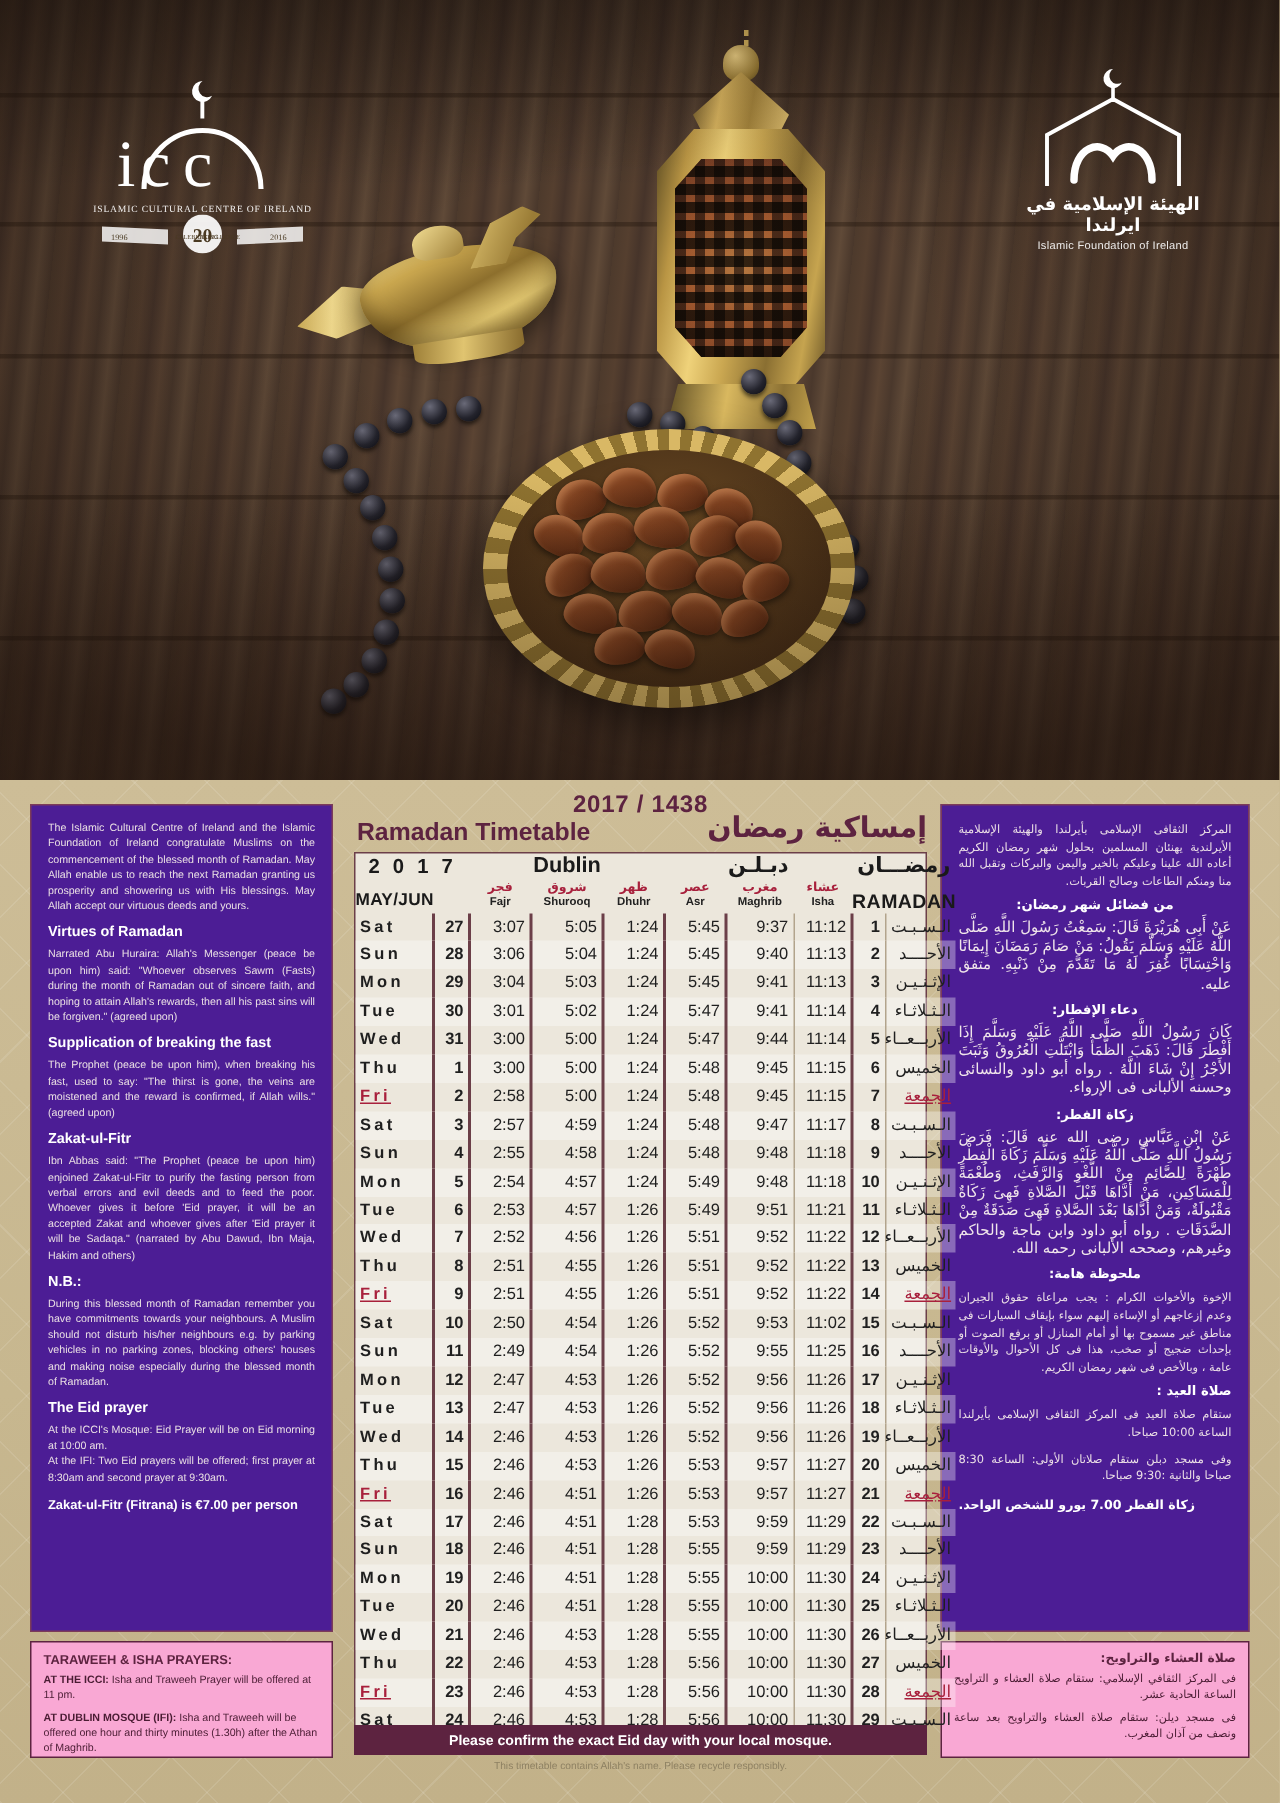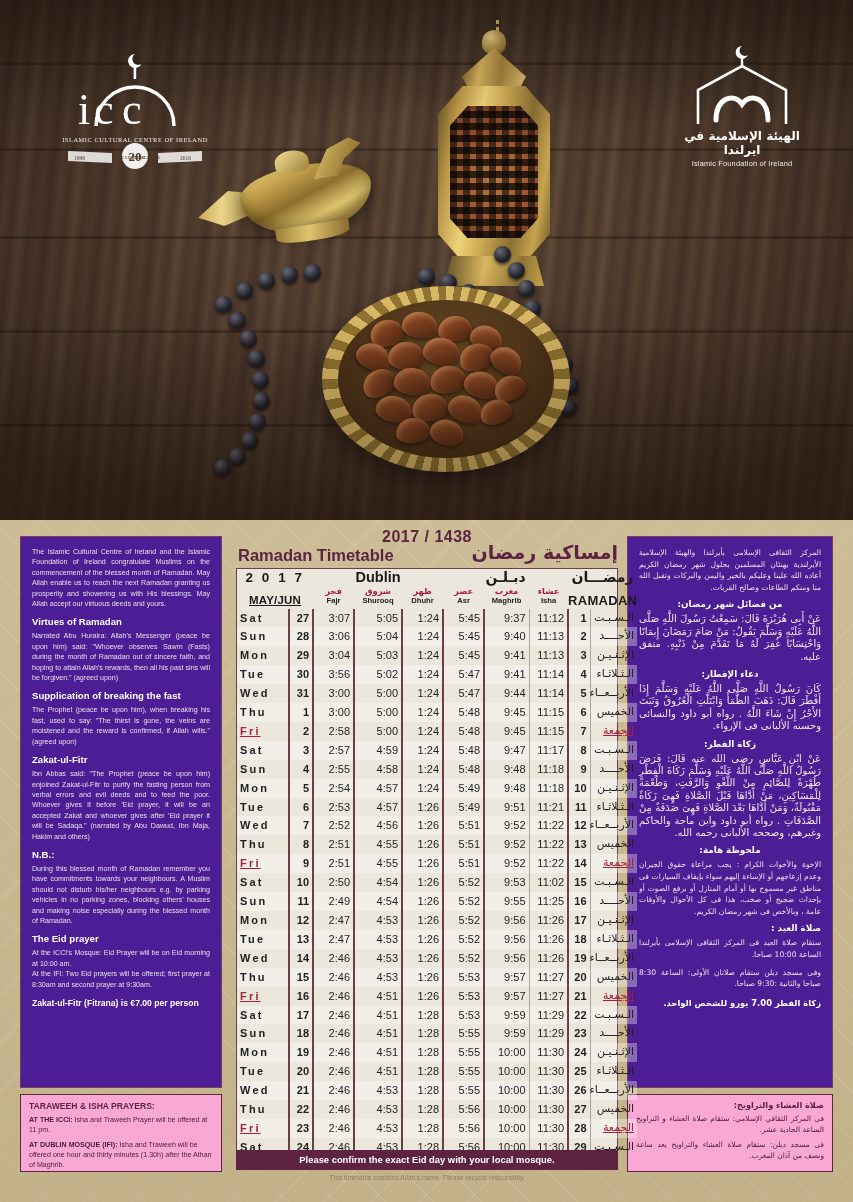--- a/index.html
+++ b/index.html
@@ -155,21 +155,21 @@
   .p-head{font-size:9.6px;font-weight:bold;color:#ffffff;margin:0 0 4px 0;}
   .p-strong{font-size:8.6px;font-weight:bold;color:#ffffff;margin:8px 0 0 0;line-height:11px;}
 
   .ar-body{font-size:7.6px;line-height:11.6px;text-align:justify;color:#ecdfe6;margin:0 0 6px 0;
     font-family:"DejaVu Sans",sans-serif;}
   .ar-head{font-size:8.8px;font-weight:bold;color:#ffffff;margin:2px 0 4px 0;text-align:center;
     font-family:"DejaVu Sans",sans-serif;}
   .ar-hadith{font-size:10px;line-height:12.4px;text-align:justify;color:#f0e5ea;margin:0 0 6px 0;
     font-family:"DejaVu Sans",sans-serif;}
   .ar-strong{font-size:8.4px;font-weight:bold;color:#fff;margin:7px 0 0 0;line-height:12px;
-    font-family:"DejaVu Sans",sans-serif;text-align:right;}
+    font-family:"DejaVu Sans",sans-serif;text-align:left;}
 
   
   .subbox{
     position:absolute;background:#f9a8d4;border:1.5px solid #5d2340;color:#5d2340;
     box-sizing:border-box;
   }
   .subbox-left{left:20px;top:1094px;width:202px;height:78px;padding:6px 8px;}
   .subbox-right{left:627px;top:1094px;width:206px;height:78px;padding:5px 8px;direction:rtl;}
   .sb-head{font-size:8.6px;font-weight:bold;margin:0 0 4px 0;color:#5d2340;}
   .sb-body{font-size:7.1px;line-height:10px;margin:0 0 5px 0;color:#4a1c33;}
@@ -202,21 +202,21 @@
   .hdr-td{padding:0;vertical-align:bottom;}
   .h-top{font-size:13.5px;font-weight:bold;color:#1a1a1a;text-align:center;letter-spacing:2.5px;
          height:17px;line-height:17px;}
   .h-top-city{font-size:14.5px;font-weight:bold;color:#1a1a1a;text-align:center;letter-spacing:0;}
   .h-top-ar{font-size:14px;font-weight:bold;color:#1a1a1a;text-align:center;
          font-family:"DejaVu Sans",sans-serif;letter-spacing:1px;}
   .h-ar{font-size:8.4px;font-weight:bold;color:#a8203c;text-align:center;line-height:10px;
         font-family:"DejaVu Sans",sans-serif;}
   .h-en{font-size:7.6px;font-weight:bold;color:#222;text-align:center;line-height:9.5px;}
   .h-en-big{font-size:13px;font-weight:bold;color:#1a1a1a;text-align:center;letter-spacing:.3px;}
-  .h-mj{font-size:11.5px;font-weight:bold;color:#1a1a1a;text-align:center;letter-spacing:.2px;text-decoration:underline;}
+  .h-mj{font-size:11.5px;font-weight:bold;color:#1a1a1a;text-align:left;letter-spacing:.2px;}
 
   .tbl tbody td{
     font-size:11px;color:#1f1f1f;height:18.9px;line-height:18.9px;padding:0 3px;
     border-left:1px solid #b2a48c;
   }
   .tbl tbody tr td:first-child{border-left:none;}
   .c-day{font-weight:bold;text-align:left;letter-spacing:2.2px;padding-left:5px;font-size:11.5px;}
   .c-date{font-weight:bold;color:#a8203c;text-align:right;padding-right:5px;font-size:11px;}
   .c-time{text-align:right;padding-right:6px;}
   .c-rd{font-weight:bold;color:#a8203c;text-align:right;padding-right:5px;font-size:11px;}
@@ -504,21 +504,21 @@
             <td class="c-time sepbar">1:24</td>
             <td class="c-time sepbar">5:45</td>
             <td class="c-time sepbar">9:41</td>
             <td class="c-time">11:13</td>
             <td class="c-rd sepbar">3</td>
             <td class="c-arday">الإثـنـيـن</td>
           </tr>
           <tr class=" alt">
             <td class="c-day">Tue</td>
             <td class="c-date sepbar">30</td>
-            <td class="c-time sepbar">3:56</td>
+            <td class="c-time sepbar">3:01</td>
             <td class="c-time sepbar">5:02</td>
             <td class="c-time sepbar">1:24</td>
             <td class="c-time sepbar">5:47</td>
             <td class="c-time sepbar">9:41</td>
             <td class="c-time">11:14</td>
             <td class="c-rd sepbar">4</td>
             <td class="c-arday">الـثـلاثـاء</td>
           </tr>
           <tr>
             <td class="c-day">Wed</td>

